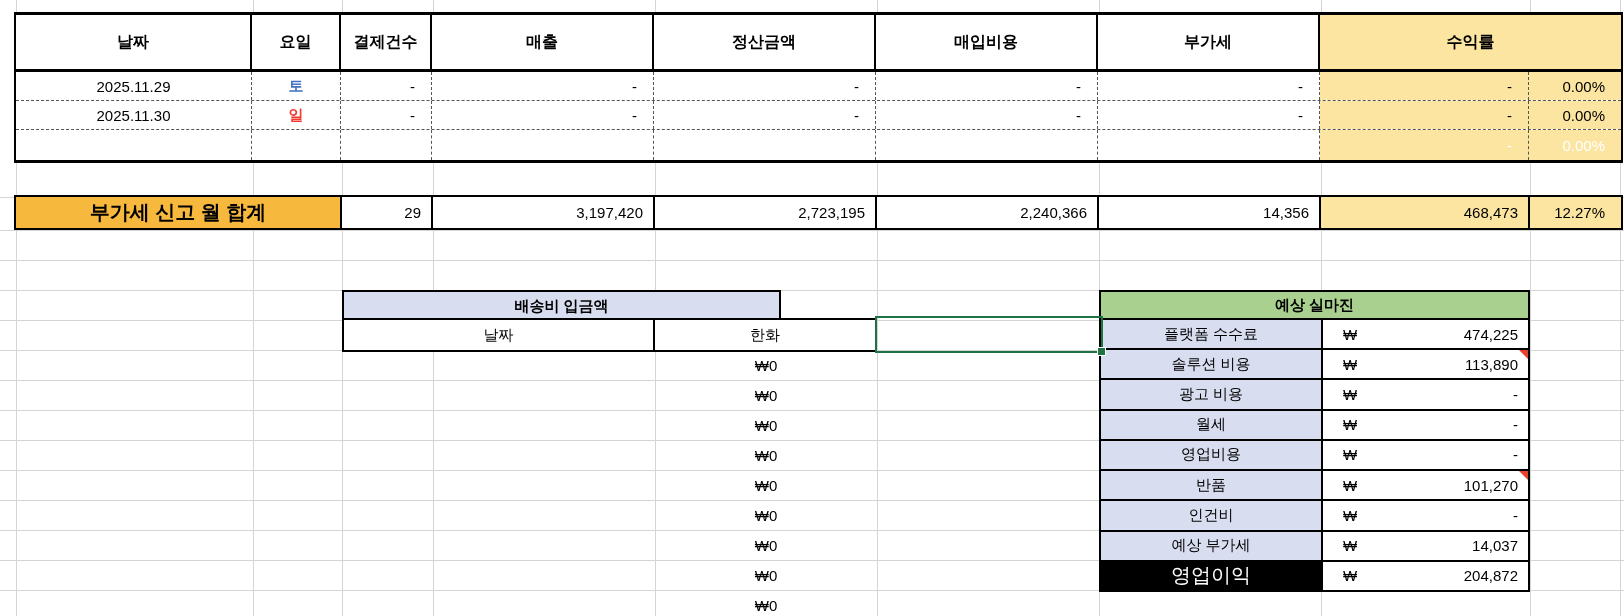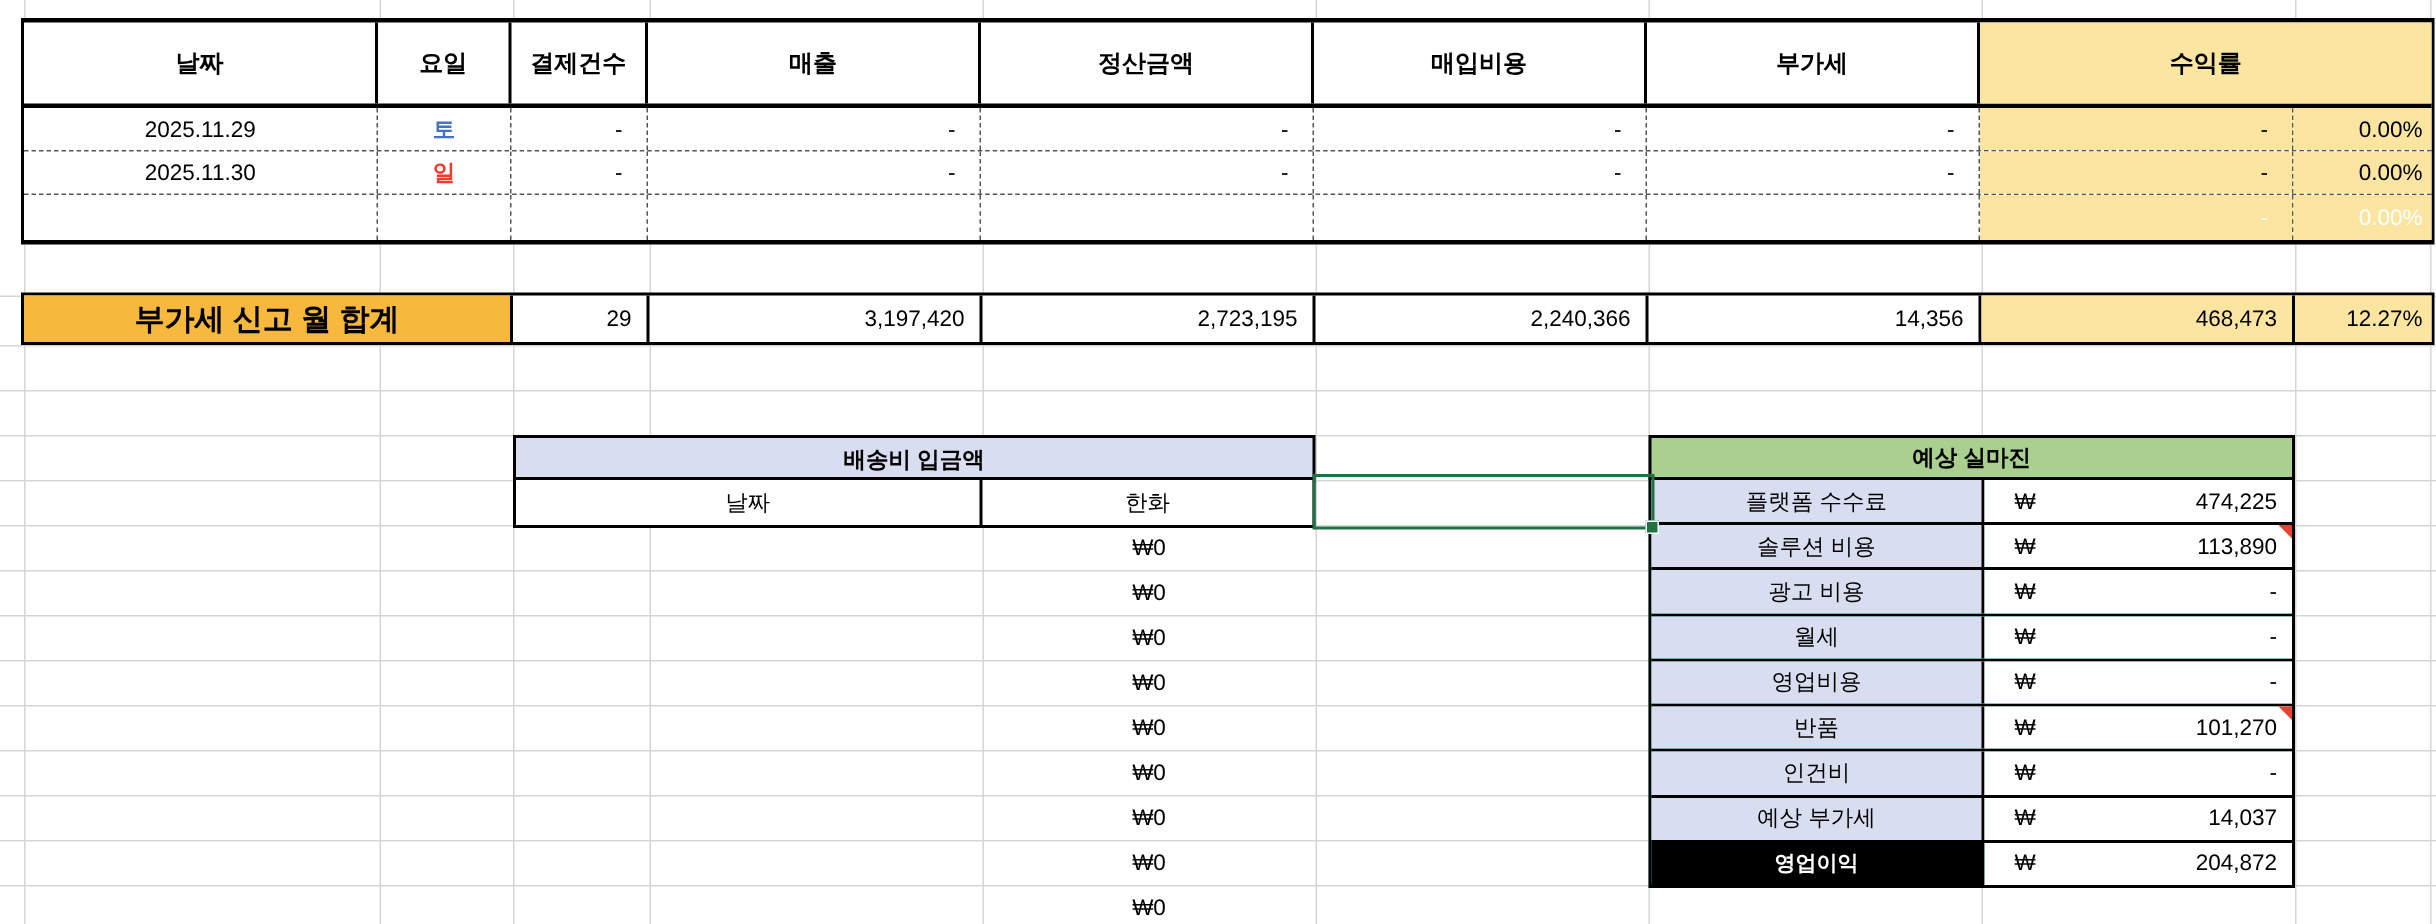--- a/index.html
+++ b/index.html
@@ -23,21 +23,21 @@
   .mhead .mc{border-right:2px solid #000;font-weight:bold;font-size:16px;justify-content:center;text-align:center}
   .mhead .c8{border-right:none}
   .mdata{flex:0 0 29px;border-bottom:1px dashed #555}
   .mdata:last-child{flex:1;border-bottom:none}
   .mdata .mc{border-right:1px dashed #555}
   .mdata .c8{border-right:none}
   .yellow{background:#FCE5A0}
   .ctr{justify-content:center}
   .num{justify-content:flex-end;padding-right:10px}
   .dash{justify-content:flex-end;padding-right:16px}
-  .pct{justify-content:flex-end;padding-right:6px}
+  .pct{justify-content:flex-end;padding-right:16px}
   .wt{color:#fff}
   .sat{color:#4472C4;font-weight:bold}
   .sun{color:#F23A2E;font-weight:bold}
   .two-line{line-height:19px;text-align:center;width:100%}
   
   .sum-tbl{left:14px;top:195px;width:1609px;height:35px;background:#fff;
     border:2.5px solid #000;display:flex;z-index:2}
   .sum-tbl .mc{border-right:2px solid #000}
   .sum-tbl .c8{border-right:none}
   .clabel{width:326px;background:#F6B93E;font-weight:bold;font-size:20px;justify-content:center}
@@ -47,26 +47,26 @@
   .lav{background:#D9DDF0}
   .grn{background:#A9D08E}
   .ship-head{left:342px;top:318px;width:535px;height:34px;border:2px solid #000;
     background:#fff;display:flex;z-index:3}
   .sc{display:flex;align-items:center;justify-content:center;font-size:15px;box-sizing:border-box}
   .sc.first{width:311px;border-right:2px solid #000}
   .sc.last{flex:1}
   .won-cell{width:222px;height:30px;display:flex;align-items:center;justify-content:center;
     font-size:15px;z-index:1}
   .margin-tbl{left:1099px;top:318px;width:431px;height:274px;border:2px solid #000;
-    background:#5eead4;display:flex;flex-direction:column;z-index:3}
+    background:#fca5a5;display:flex;flex-direction:column;z-index:3}
   .xrow{flex:1;display:flex;border-bottom:2px solid #000;box-sizing:border-box}
   .xrow:last-child{border-bottom:none}
   .xlabel{width:222px;background:#D9DDF0;border-right:2px solid #000;display:flex;
     align-items:center;justify-content:center;font-size:15px;box-sizing:border-box}
-  .xlabel.emph{background:#000;color:#fff;font-weight:bold;font-size:14px}
+  .xlabel.emph{background:#000;color:#fff;font-weight:normal;font-size:20px}
   .xval{flex:1;display:flex;align-items:center;justify-content:space-between;
     padding:0 10px 0 20px;font-size:15px;position:relative;background:#fff}
   .note{position:absolute;top:0;right:0;width:0;height:0;
     border-left:9px solid transparent;border-top:9px solid #E8412E}
   
   .sel{left:875px;top:316px;width:228px;height:37px;border:2.5px solid #1F7244;
     background:transparent;z-index:6}
   .handle{position:absolute;right:-5px;bottom:-5px;width:7px;height:7px;
     background:#1F7244;border:1px solid #fff}
 </style>
@@ -151,21 +151,21 @@
   <div class="mc clabel">부가세 신고 월 합계</div>
   <div class="mc c2 num">29</div>
   <div class="mc c3 num">3,197,420</div>
   <div class="mc c4 num">2,723,195</div>
   <div class="mc c5 num">2,240,366</div>
   <div class="mc c6 num">14,356</div>
   <div class="mc c7 num yellow">468,473</div>
   <div class="mc c8 pct yellow">12.27%</div>
 </div>
 
-<div class="abs title-cell lav" style="left:342px;top:290px;width:535px;height:32px">배송비 입금액</div>
+<div class="abs title-cell lav" style="left:342px;top:290px;width:439px;height:32px">배송비 입금액</div>
 <div class="abs ship-head">
   <div class="sc first">날짜</div>
   <div class="sc last">한화</div>
 </div>
 <div class="abs won-cell" style="left:655px;top:350px">₩0</div>
 <div class="abs won-cell" style="left:655px;top:380px">₩0</div>
 <div class="abs won-cell" style="left:655px;top:410px">₩0</div>
 <div class="abs won-cell" style="left:655px;top:440px">₩0</div>
 <div class="abs won-cell" style="left:655px;top:470px">₩0</div>
 <div class="abs won-cell" style="left:655px;top:500px">₩0</div>

